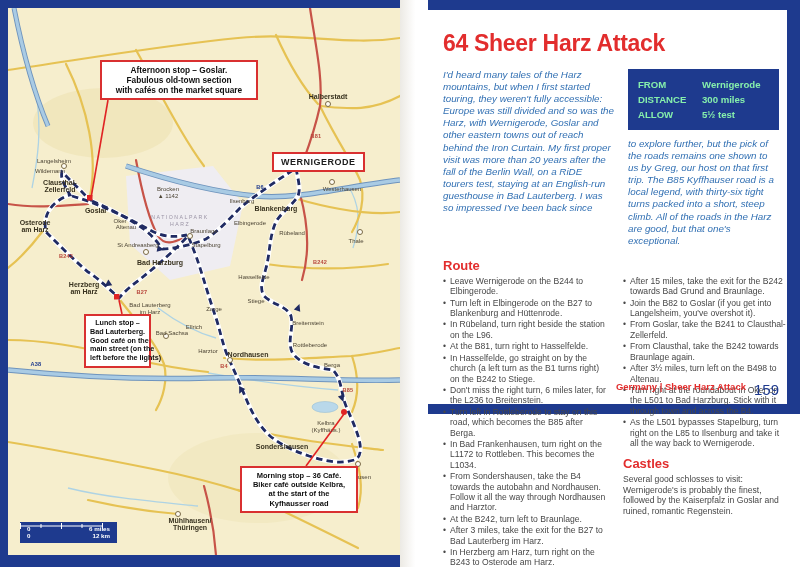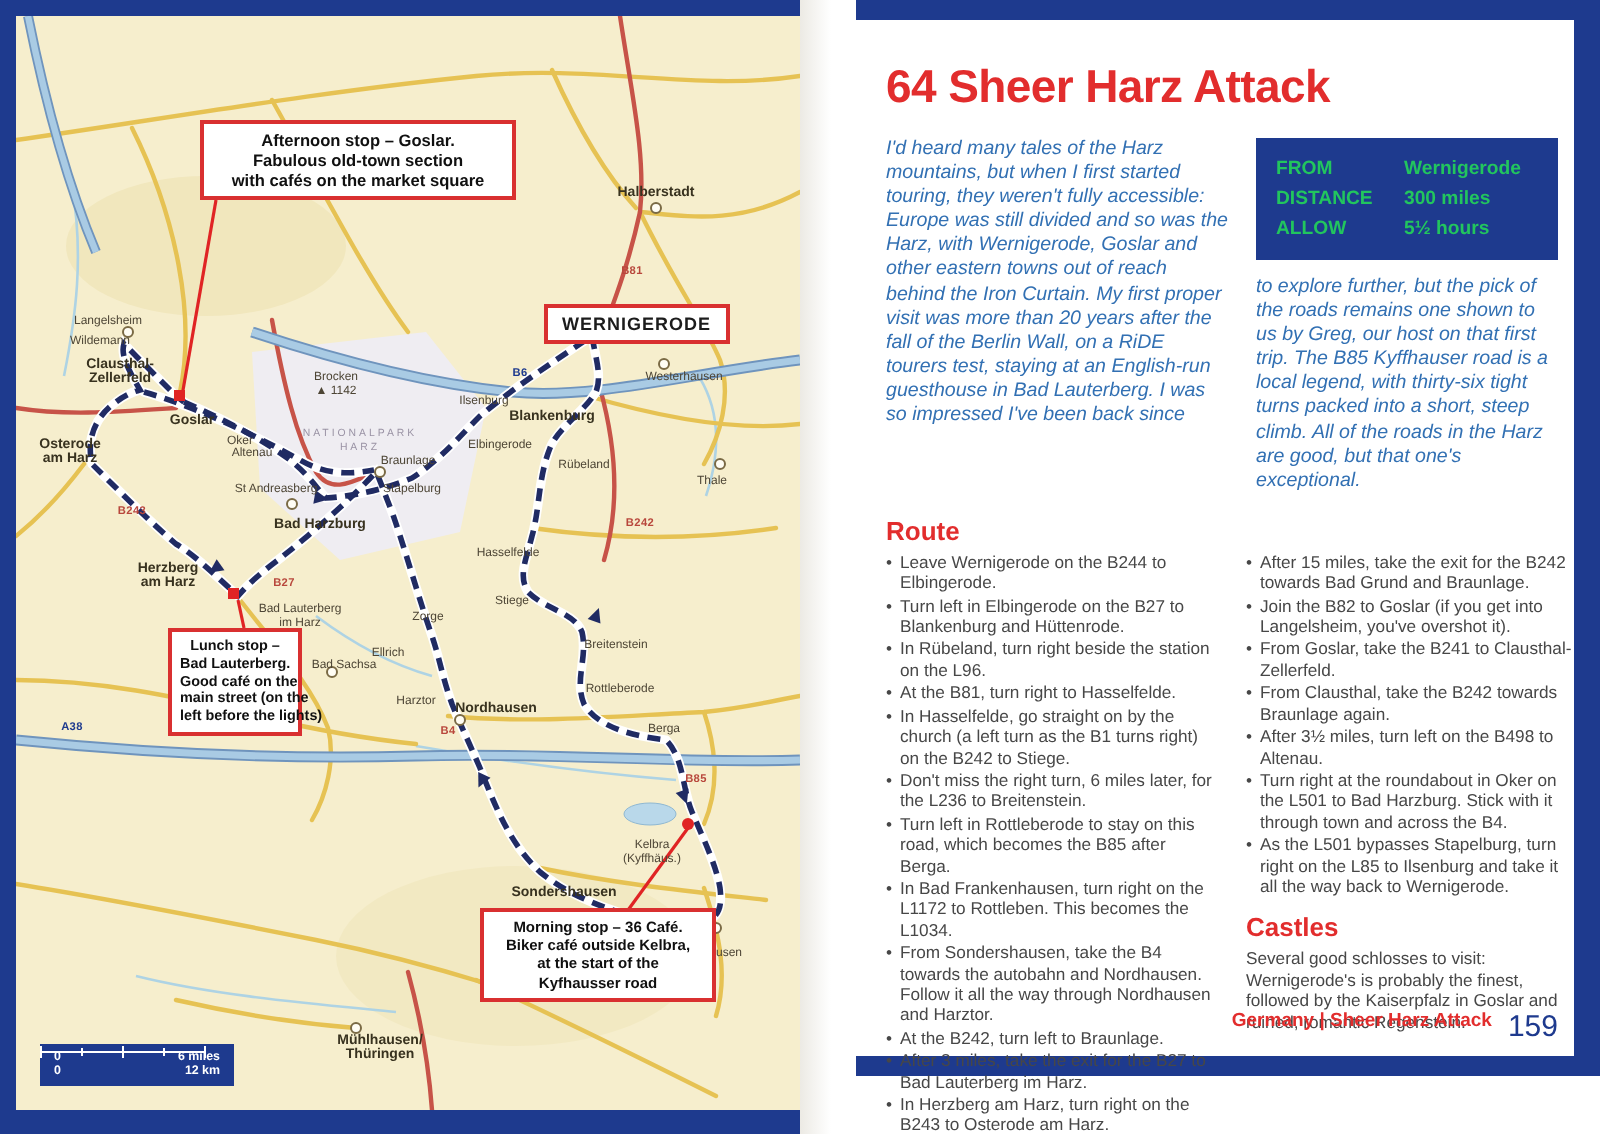--- a/index.html
+++ b/index.html
@@ -23,39 +23,39 @@
            z-index:2;letter-spacing:.2px;}
   .roadlbl.red{color:#b8473c}.roadlbl.blue{color:#1e3a8e}
   .parklbl{position:absolute;color:#9a93a5;font-size:5.2px;letter-spacing:1.5px;text-align:center;
            transform:translate(-50%,0);z-index:2;line-height:7px;}
 
   .callout{position:absolute;background:#fff;border:2px solid #d93030;padding:3px 4px;
            text-align:center;font-weight:bold;color:#101010;z-index:6;box-sizing:border-box;}
   .callout div{white-space:nowrap;}
   .callout.afternoon{left:92px;top:52px;width:158px;font-size:8.3px;line-height:10px;}
   .callout.lunch{left:76px;top:306px;width:67px;font-size:7.2px;line-height:8.8px;}
-  .callout.morning{left:232px;top:446px;width:118px;font-size:7.5px;line-height:9.2px;}
+  .callout.morning{left:232px;top:458px;width:118px;font-size:7.5px;line-height:9.2px;}
   .hibox{position:absolute;left:264px;top:144px;background:#fff;border:2px solid #d93030;
          padding:3px 7px;font-size:9px;font-weight:bold;letter-spacing:.5px;color:#1c1c1c;z-index:6;}
 
   .scalebox{position:absolute;left:12px;top:514px;width:97px;background:#1e3a8e;color:#fff;
             padding:3px 7px 4px;box-sizing:border-box;font-size:6.2px;font-weight:bold;z-index:5;}
   .scalebox .r{display:flex;justify-content:space-between;line-height:7px;}
 
   
-  .page-right{position:absolute;left:428px;top:0;width:372px;height:538px;background:#fff;
+  .page-right{position:absolute;left:428px;top:0;width:372px;height:414px;background:#fff;
               box-sizing:border-box;border-top:10px solid #1e3a8e;border-right:13px solid #1e3a8e;
               border-bottom:10px solid #1e3a8e;}
   .article{position:relative;height:100%;padding:14px 8px 0 15px;box-sizing:border-box;}
   .title{color:#e22d2d;font-size:23px;font-weight:bold;letter-spacing:-.3px;margin:6px 0 12px;}
   .intro-row{display:flex;gap:13px;}
   .intro{color:#3270b3;font-style:italic;font-size:9.8px;line-height:12.1px;}
   .intro-col1{width:172px;flex:none;}
   .intro-col2{flex:1;min-width:0;}
-  .infobox{background:#1e3a8e;color:#22c55e;padding:8px 10px;margin-bottom:8px;}
+  .infobox{background:#1e3a8e;color:#86efac;padding:8px 10px;margin-bottom:8px;}
   .infobox .row{display:flex;font-size:9.6px;line-height:15px;font-weight:bold;}
   .infobox .lbl{width:64px;flex:none;}
   .redhead{color:#e22d2d;font-size:13px;font-weight:bold;margin:11px 0 3px;}
   .route-cols{display:flex;gap:14px;}
   .route-cols .col{width:166px;flex:none;}
   ul.steps{list-style:none;margin:0;padding:0;}
   ul.steps li{position:relative;font-size:8.6px;line-height:10.4px;color:#474747;
               padding-left:7px;margin-bottom:1px;}
   ul.steps li::before{content:"•";position:absolute;left:0;color:#474747;}
   .castles-body{font-size:8.6px;line-height:10.4px;color:#474747;}
@@ -352,21 +352,21 @@
             <div class="row">
                 <span class="lbl">FROM</span>
                 <span>Wernigerode</span>
               </div>
             <div class="row">
                 <span class="lbl">DISTANCE</span>
                 <span>300 miles</span>
               </div>
             <div class="row">
                 <span class="lbl">ALLOW</span>
-                <span>5½ hours</span>
+                <span>5½ test</span>
               </div>
           </div>
           <div class="intro">to explore further, but the pick of the roads remains one shown to us by Greg, our host on that first trip. The B85 Kyffhauser road is a local legend, with thirty-six tight turns packed into a short, steep climb. All of the roads in the Harz are good, but that one's exceptional.</div>
         </div>
       </div>
 
       <div class="redhead">Route</div>
       <div class="route-cols">
         <div class="col">
             <ul class="steps">

